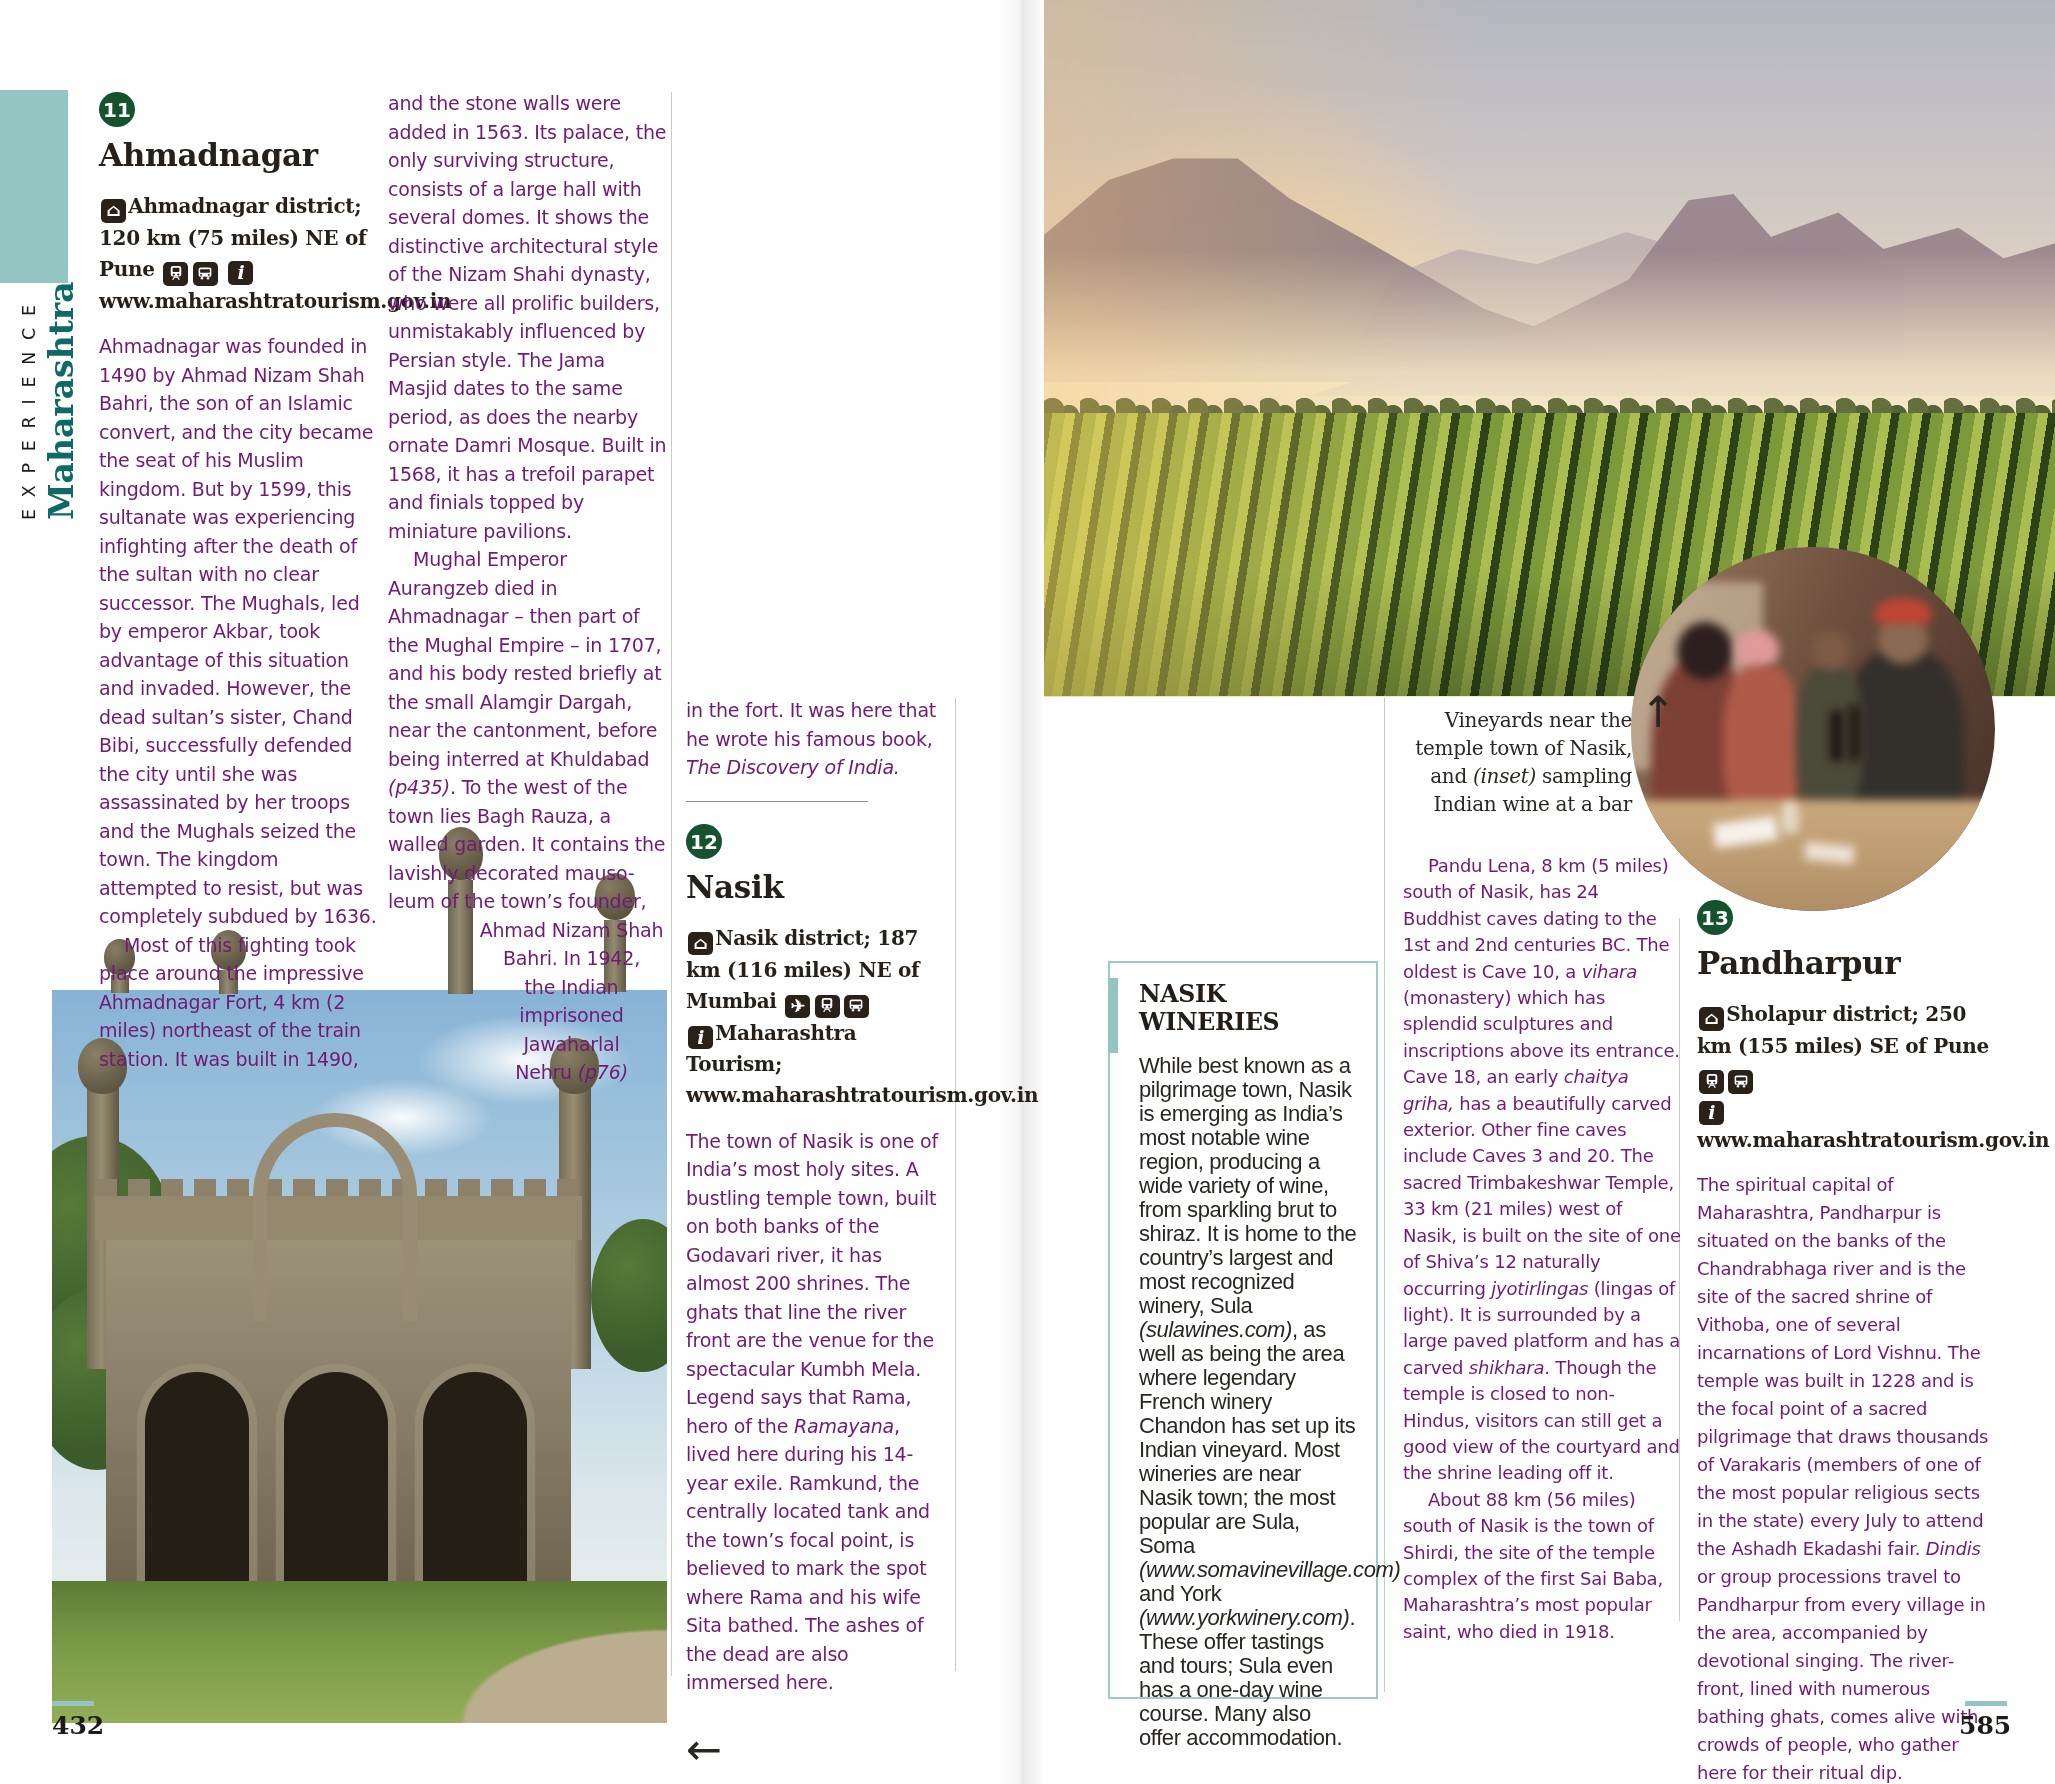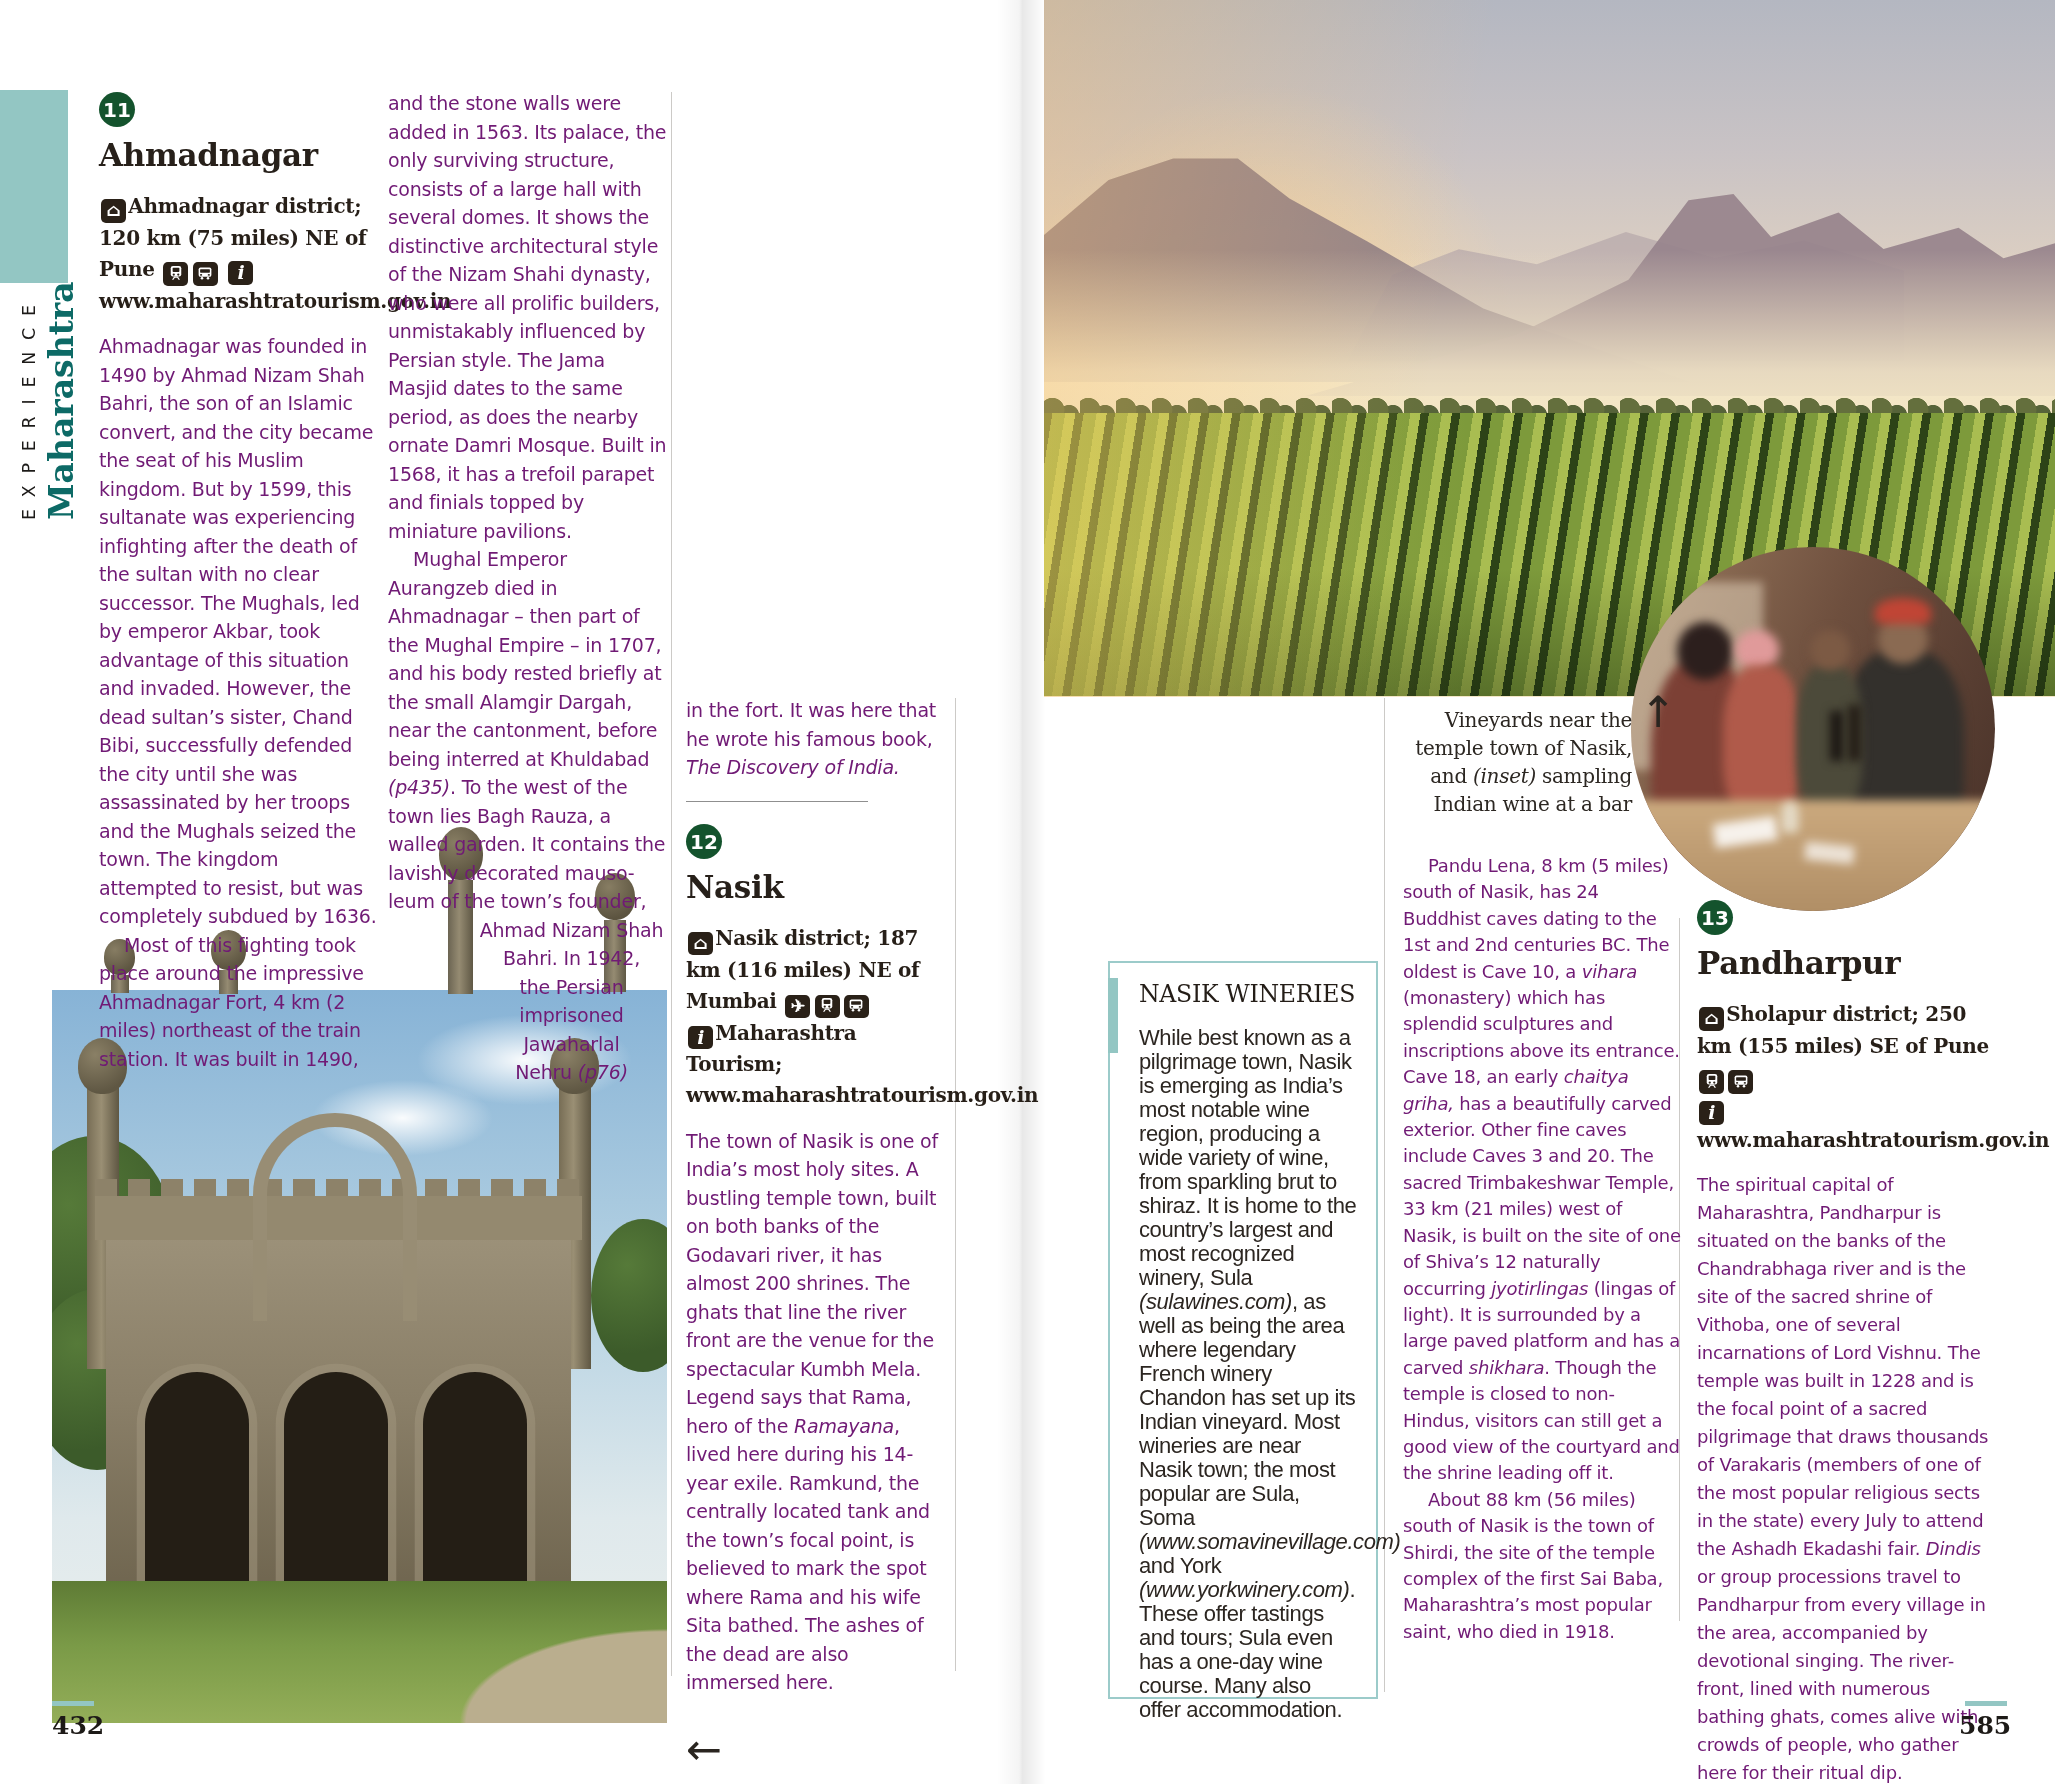--- a/index.html
+++ b/index.html
@@ -35,21 +35,21 @@
   
   .tealtab{position:absolute;left:0;top:90px;width:68px;height:193px;background:#93c6c3;}
   .vtab{position:absolute;left:16.7px;top:520px;transform:rotate(-90deg);transform-origin:0 0;white-space:nowrap;}
   .vtab .eyebrow{display:block;font-size:17.4px;letter-spacing:11.8px;color:#1c1a18;line-height:25px;}
   .vtab .region{display:block;font-family:"DejaVu Serif",serif;font-weight:bold;font-size:33px;
                 color:#0d6a66;line-height:39px;}
   
   .wbox{position:absolute;left:1108px;top:961px;width:270px;height:738px;background:#fff;
         border:2.1px solid #9ccbca;box-sizing:border-box;}
   .wbox-bar{position:absolute;left:-2.1px;top:15.3px;width:9.7px;height:75px;background:#93c6c3;}
-  .wbox-title{font-family:"DejaVu Serif",serif;font-weight:normal;font-size:23.6px;color:#241d17;
+  .wbox-title{font-family:"DejaVu Serif",serif;font-weight:bold;font-size:23.6px;color:#241d17;
               margin:16.7px 19.5px 0 29px;letter-spacing:-0.3px;}
   .wbox-body{font-family:Liberation Sans, sans-serif;font-size:22px;line-height:24px;color:#2c2621;
              margin:18px 18px 2px 29px;letter-spacing:-0.4px;}
   
   .gutter{position:absolute;left:997px;top:0;width:49px;height:1785px;
     background:linear-gradient(90deg,rgba(0,0,0,0) 0%,rgba(0,0,0,0.045) 45%,rgba(0,0,0,0.09) 52%,rgba(0,0,0,0) 100%);}
   
   .ph-vineyard{position:absolute;left:1044px;top:0;width:1012px;height:697px;overflow:hidden;}
   .vy-sky{position:absolute;inset:0;background:linear-gradient(180deg,#b4b7c1 0%,#c9c3c5 22%,#dccfc2 38%,#eedfc2 50%,#f4e7c8 58%);}
   .vy-sun{position:absolute;left:-104px;top:83px;width:660px;height:500px;
@@ -222,21 +222,21 @@
     </div>
   </div>
 
   <div class="col body-text" style="left:388px;top:89px;width:279px;">
     <p>and the stone walls were added in 1563. Its palace, the only surviving structure, consists of a large hall with several domes. It shows the distinctive architectural style of the Nizam Shahi dynasty, who were all prolific builders, unmistakably influenced by Persian style. The Jama Masjid dates to the same period, as does the nearby ornate Damri Mosque. Built in 1568, it has a trefoil parapet and finials topped by miniature pavilions.</p>
     <p class="ind">Mughal Emperor Aurangzeb died in Ahmadnagar – then part of the Mughal Empire – in 1707, and his body rested briefly at the small Alamgir Dargah, near the cantonment, before being interred at Khuldabad <i>(p435)</i>. To the west of the town lies Bagh Rauza, a walled garden. It contains the lavishly decorated mauso-</p>
     <div>
       <div class="wl">leum of the town’s founder,</div>
       <div class="wl center">Ahmad Nizam Shah</div>
       <div class="wl center">Bahri. In 1942,</div>
-      <div class="wl center">the Persian</div>
+      <div class="wl center">the Indian</div>
       <div class="wl center">imprisoned</div>
       <div class="wl center">Jawaharlal</div>
       <div class="wl center">Nehru <i>(p76)</i></div>
     </div>
   </div>
 
   <div class="col" style="left:686px;top:696px;width:258px;">
     <div class="body-text">
       <p>in the fort. It was here that he wrote his famous book, <i>The Discovery of India.</i></p>
     </div>

